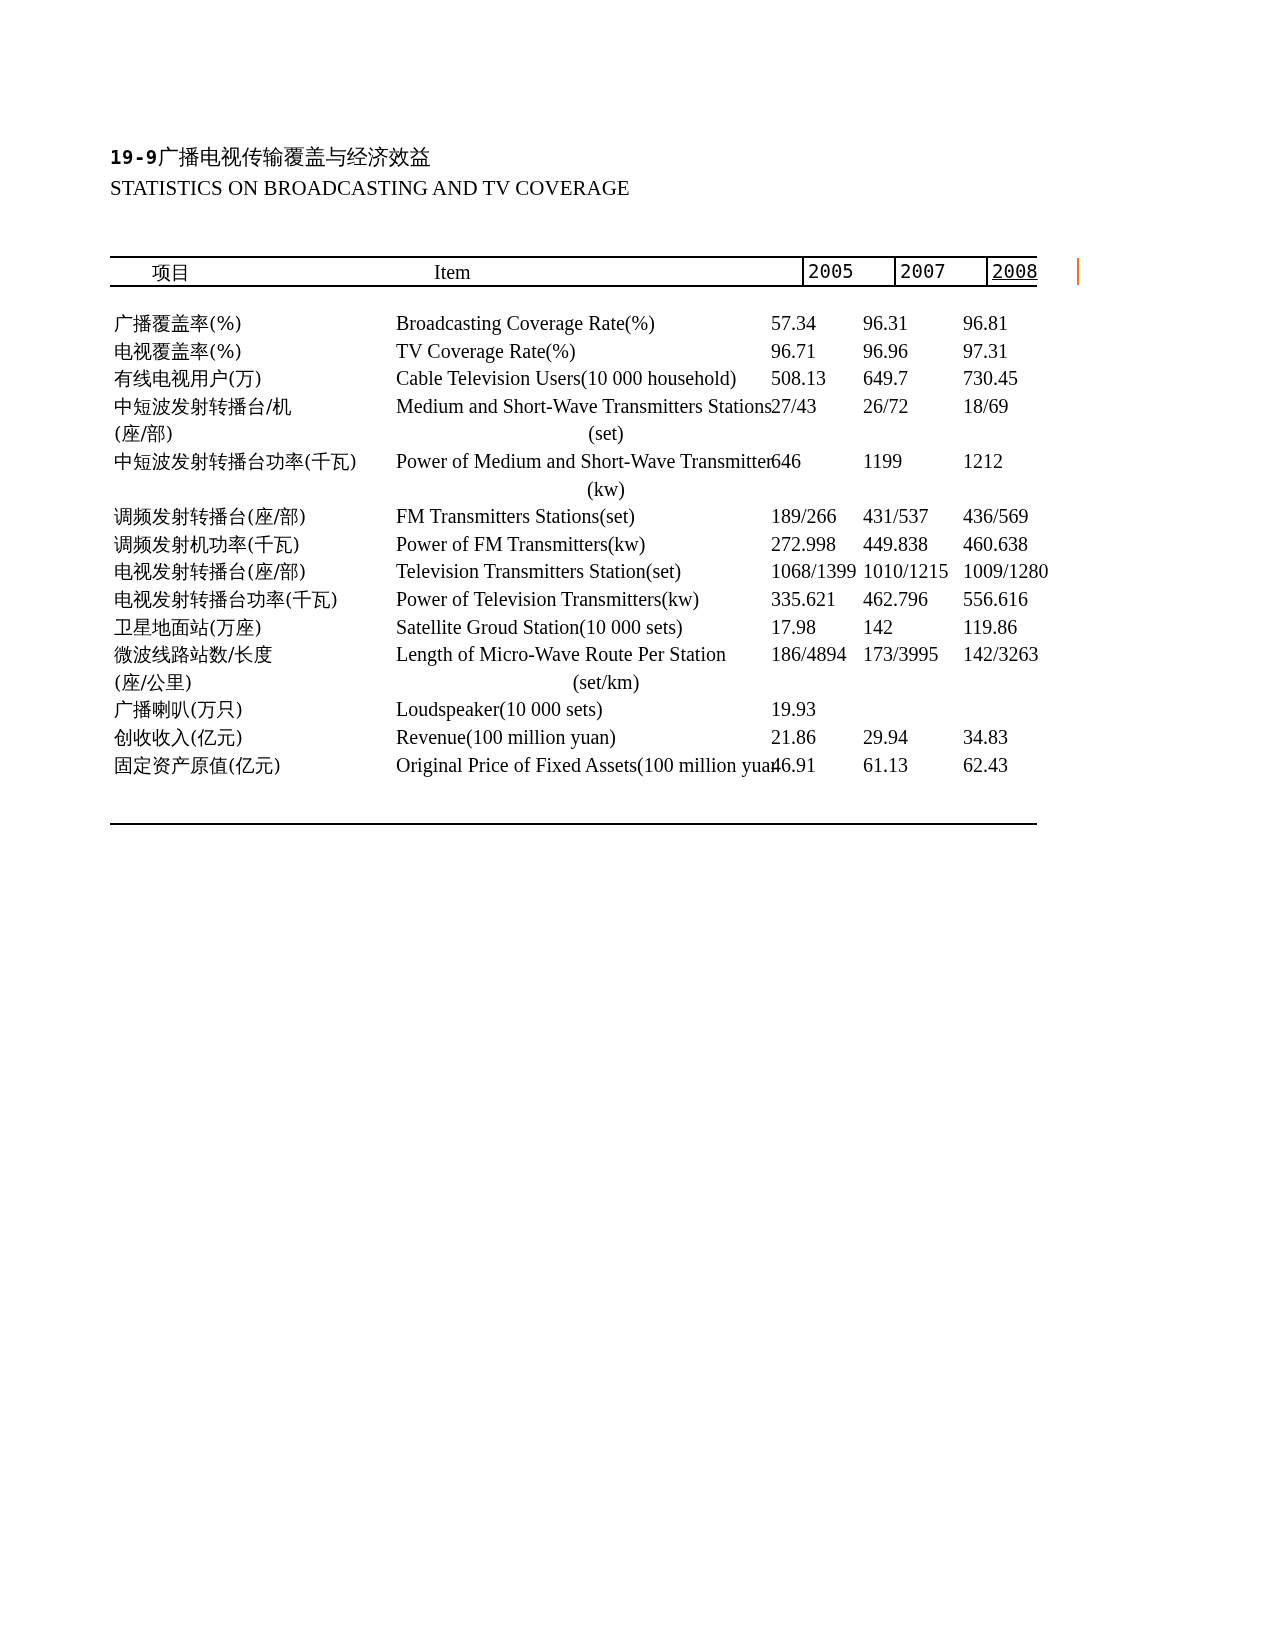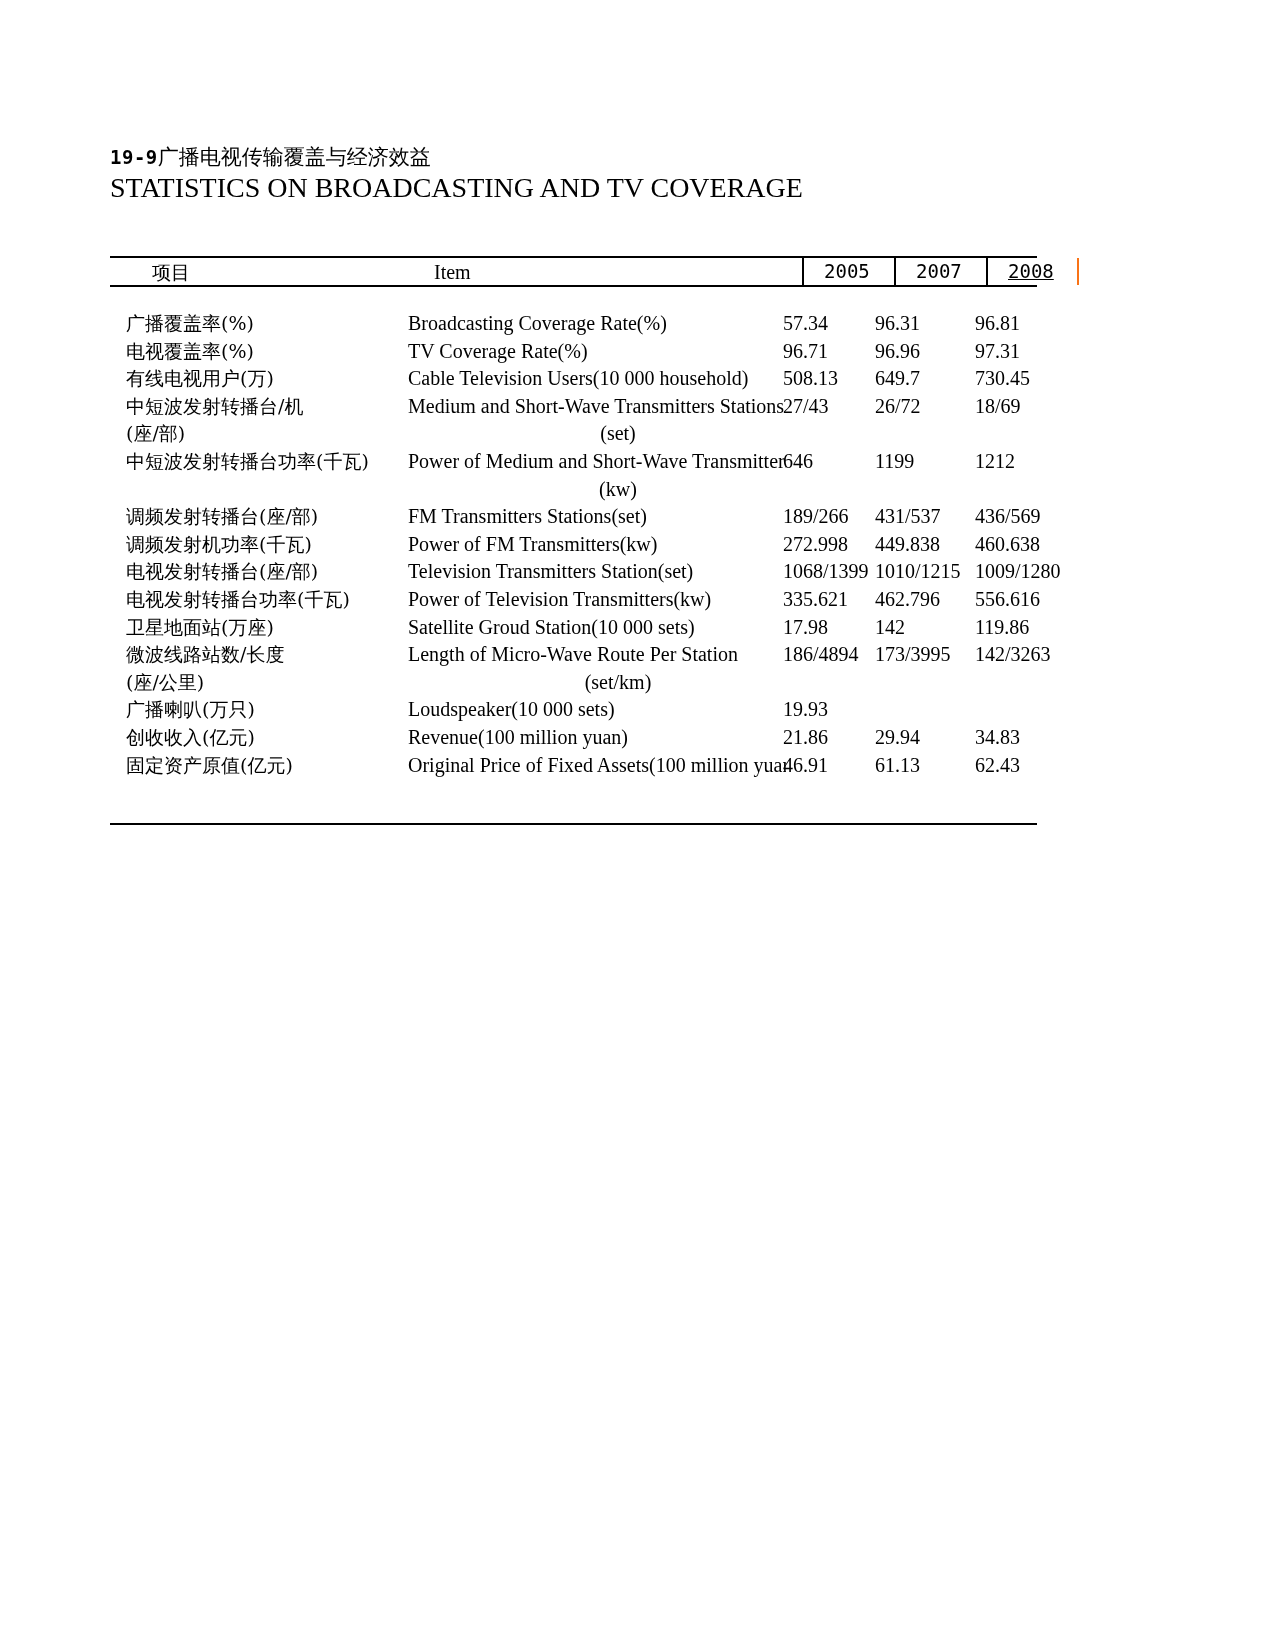--- a/index.html
+++ b/index.html
@@ -41,21 +41,21 @@
     font-weight: bold;
     font-size: 19px;
     letter-spacing: 0.5px;
   }
   .title-cn .cn {
     font-family: Liberation Sans, sans-serif;
     font-size: 21px;
     margin-top: 17px;
   }
   .title-en {
-    font-size: 28px;
+    font-size: 21px;
     line-height: 32px;
     white-space: nowrap;
     font-family: "Liberation Serif", "DejaVu Serif", serif;
   }
 
   
   .table-wrap {
     position: absolute;
     left: 110px;
     top: 256px;
@@ -108,31 +108,31 @@
     white-space: nowrap;
   }
   .head-year {
     position: absolute;
     top: 0px;
     height: 27px;
     font-family: "DejaVu Sans Mono", "Liberation Mono", monospace;
     font-size: 19px;
     line-height: 27px;
     white-space: nowrap;
-    padding-left: 20px;
+    padding-left: 4px;
     box-sizing: border-box;
   }
   .head-year.y0 { left: 650px; width: 92px; border-left: 2px solid #000; }
   .head-year.y1 { left: 742px; width: 92px; border-left: 2px solid #000; }
   .head-year.y2 { left: 834px; width: 93px; border-left: 2px solid #000; border-right: 2px solid #f97316; text-decoration: underline; }
 
   
   .body-rows {
     position: absolute;
-    left: 16px;
+    left: 4px;
     top: 31px;
     width: 927px;
   }
 
   .row {
     position: relative;
     height: 27.6px;
   }
   .row.spacer { height: 23px; }
 

